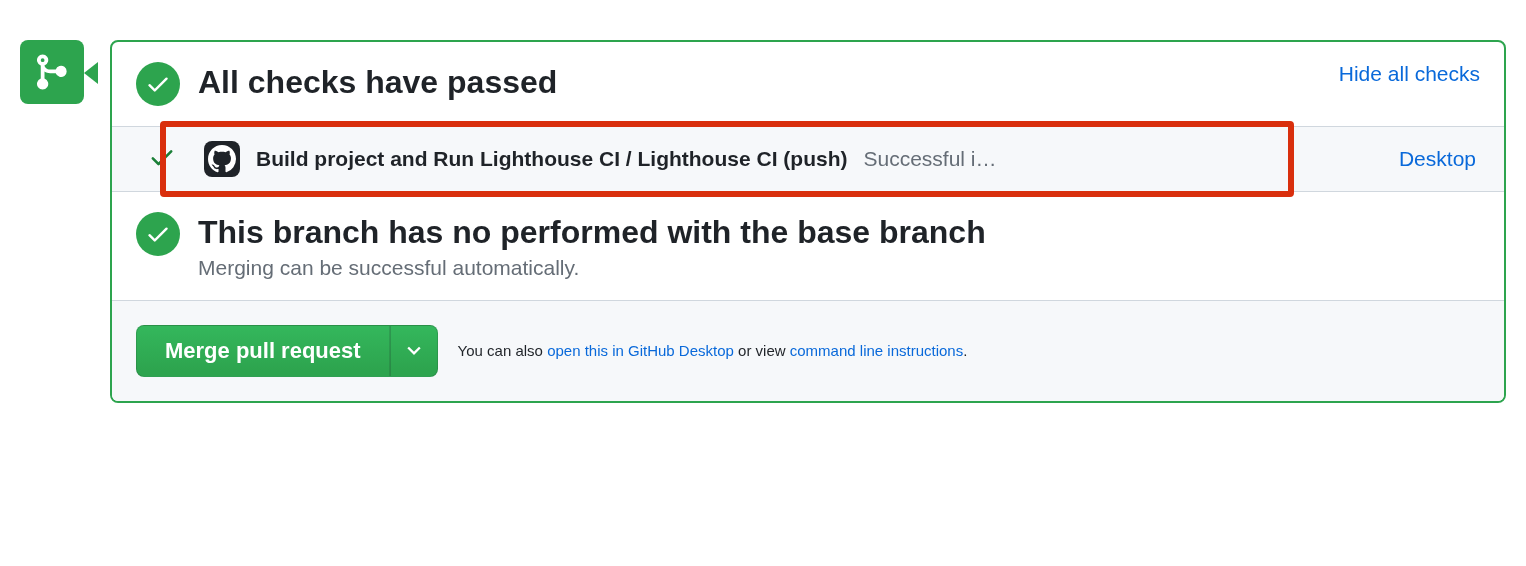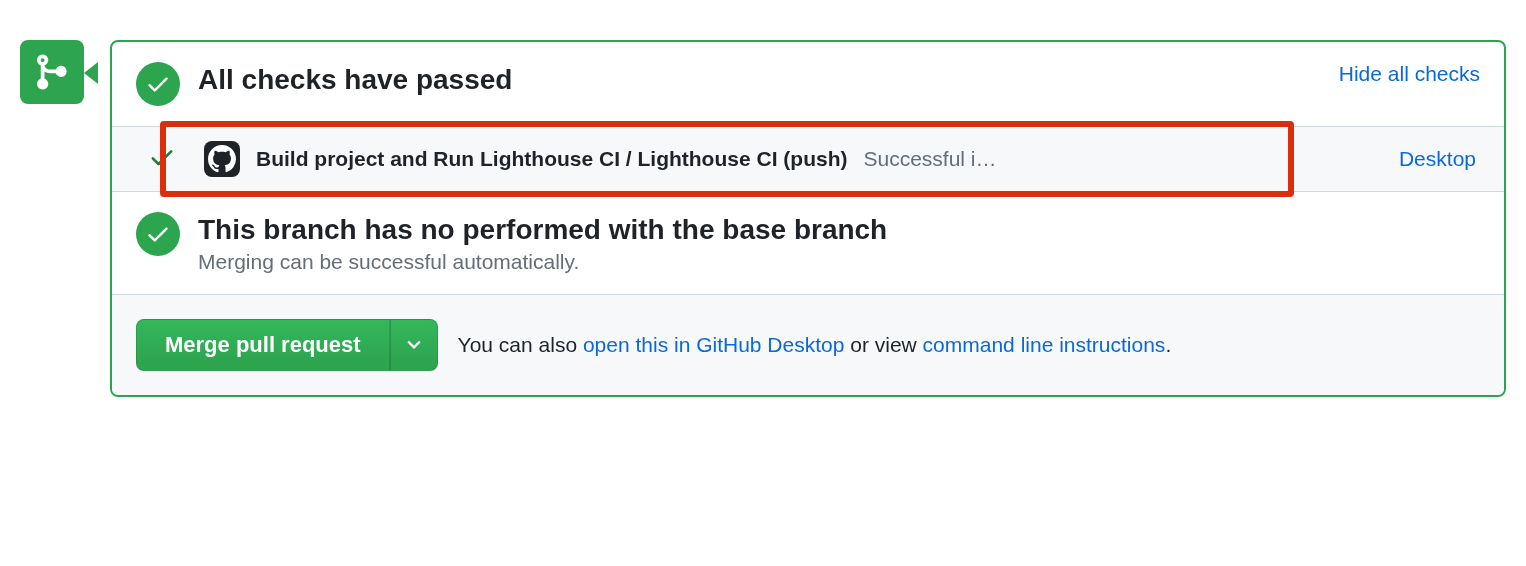--- a/index.html
+++ b/index.html
@@ -68,21 +68,21 @@
       margin-right: 18px;
     }
     .check-svg {
       width: 26px;
       height: 26px;
     }
     .status-content {
       flex: 1;
     }
     .status-title {
-      font-size: 28px;
+      font-size: 32px;
       font-weight: 600;
       color: #1f2328;
       line-height: 1.3;
     }
     .status-sub {
       font-size: 21px;
       color: #656d76;
       margin-top: 2px;
     }
     .toggle-link {
@@ -183,21 +183,21 @@
       color: #ffffff;
       border: 1px solid rgba(27,31,36,0.15);
       border-left: 1px solid rgba(27,31,36,0.2);
       padding: 12px 16px;
       cursor: pointer;
       border-radius: 0 8px 8px 0;
       display: flex;
       align-items: center;
     }
     .merge-note {
-      font-size: 21px;
+      font-size: 15px;
       color: #1f2328;
     }
     .merge-note a {
       color: #0969da;
       text-decoration: none;
       cursor: pointer;
     }
   </style>
 </head>
 <body>

